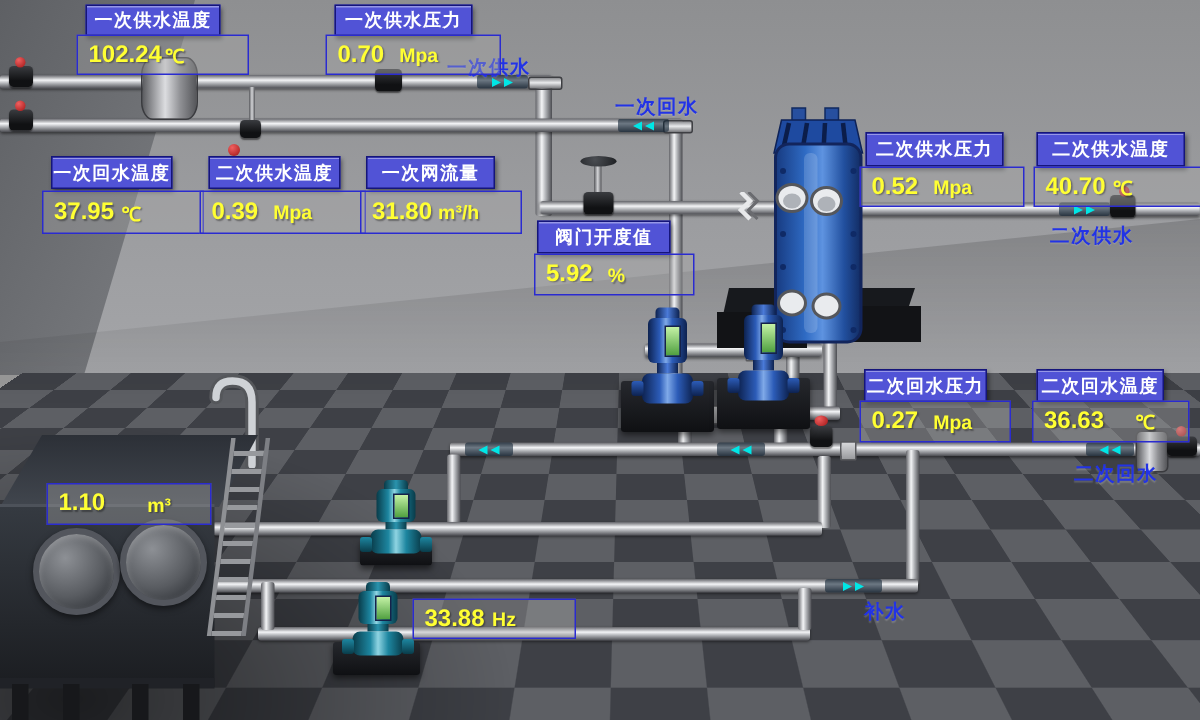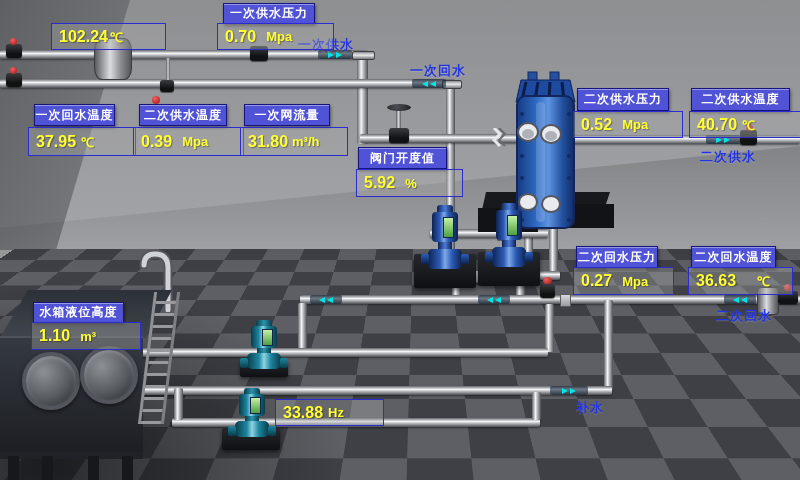--- a/index.html
+++ b/index.html
@@ -298,20 +298,21 @@
   <div class="tank-leg" style="left:8px;top:456px"></div>
   <div class="tank-leg" style="left:42px;top:456px"></div>
   <div class="tank-leg" style="left:88px;top:456px"></div>
   <div class="tank-leg" style="left:122px;top:456px"></div>
   <div class="ladder"></div>
   <svg class="misc-svg" style="left:134px;top:248px" width="46" height="64" viewBox="0 0 46 64">
     <path d="M34,62 L34,20 Q34,6 21,6 Q10,6 10,17" fill="none" stroke="#55575b" stroke-width="9" stroke-linecap="round"></path>
     <path d="M34,62 L34,20 Q34,6 21,6 Q10,6 10,17" fill="none" stroke="#cfd2d6" stroke-width="5" stroke-linecap="round"></path>
   </svg>
 
+  <div class="panel-header" style="left:57px;top:3px;width:88px;height:19px">一次供水温度</div>
   <div class="panel-value" style="left:51px;top:23px;width:99px;height:25px;gap:2px">
     <span class="num">102.24</span>
     <span class="unit">℃</span>
   </div>
 
   <div class="panel-header" style="left:223px;top:3px;width:90px;height:19px">一次供水压力</div>
   <div class="panel-value" style="left:217px;top:23px;width:101px;height:25px">
     <span class="num">0.70</span>
     <span class="unit">Mpa</span>
   </div>
@@ -357,22 +358,21 @@
     <span class="num">0.27</span>
     <span class="unit">Mpa</span>
   </div>
 
   <div class="panel-header" style="left:691px;top:246px;width:83px;height:20px">二次回水温度</div>
   <div class="panel-value" style="left:688px;top:267px;width:89px;height:26px;gap:21px">
     <span class="num">36.63</span>
     <span class="unit">℃</span>
   </div>
 
-  <div class="panel-header" style="left:33px;top:302px;width:89px;height:19px">水箱液位高度</div>
-  <div class="panel-value" style="left:31px;top:322px;width:94px;height:26px;gap:10px">
+  <div class="panel-value" style="left:31px;top:322px;width:94px;height:26px;gap:28px">
     <span class="num">1.10</span>
     <span class="unit">m³</span>
   </div>
 
   <div class="panel-value" style="left:275px;top:399px;width:93px;height:25px;gap:5px">
     <span class="num">33.88</span>
     <span class="unit">Hz</span>
   </div>
 
   <div class="pipe-label" style="left:298px;top:36px">一次供水</div>

